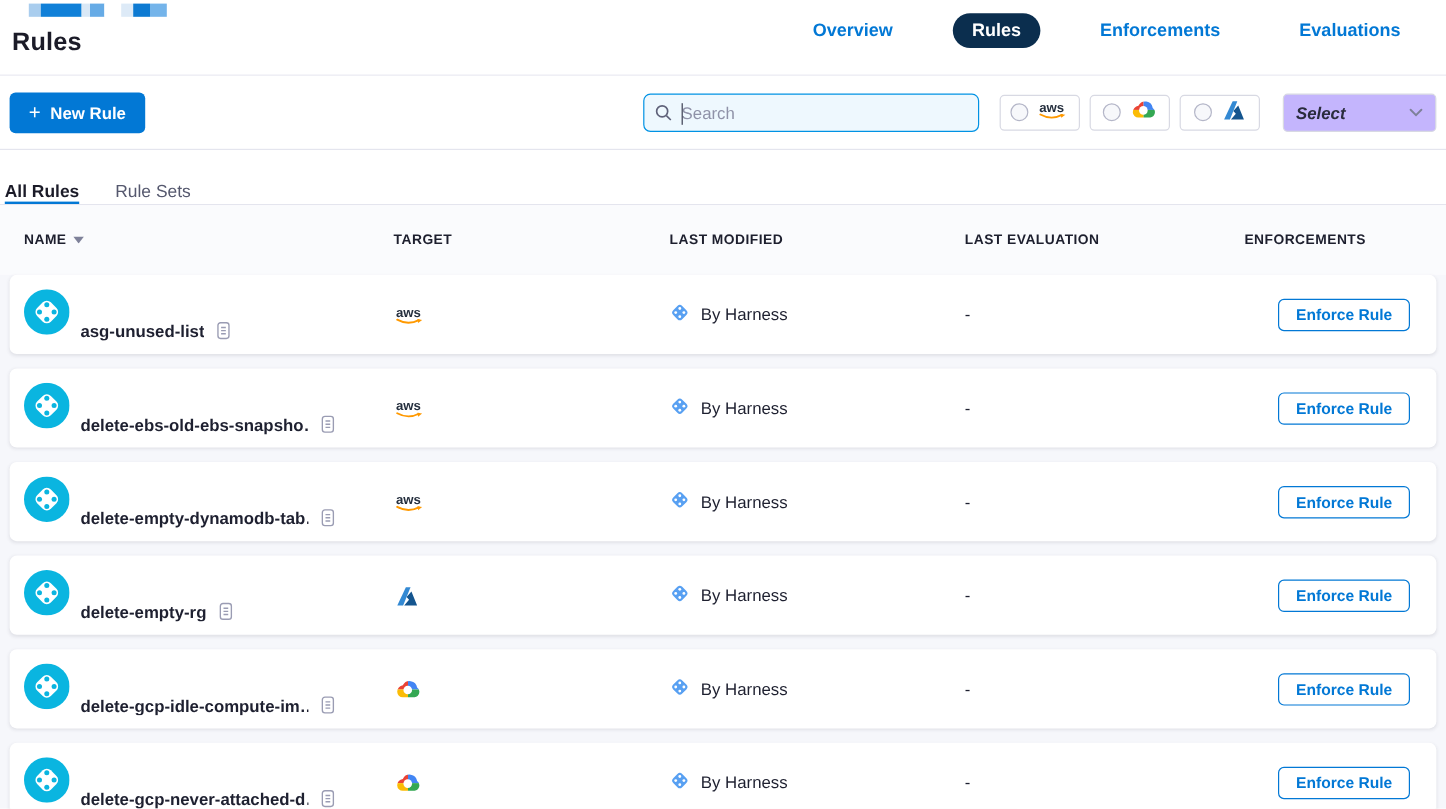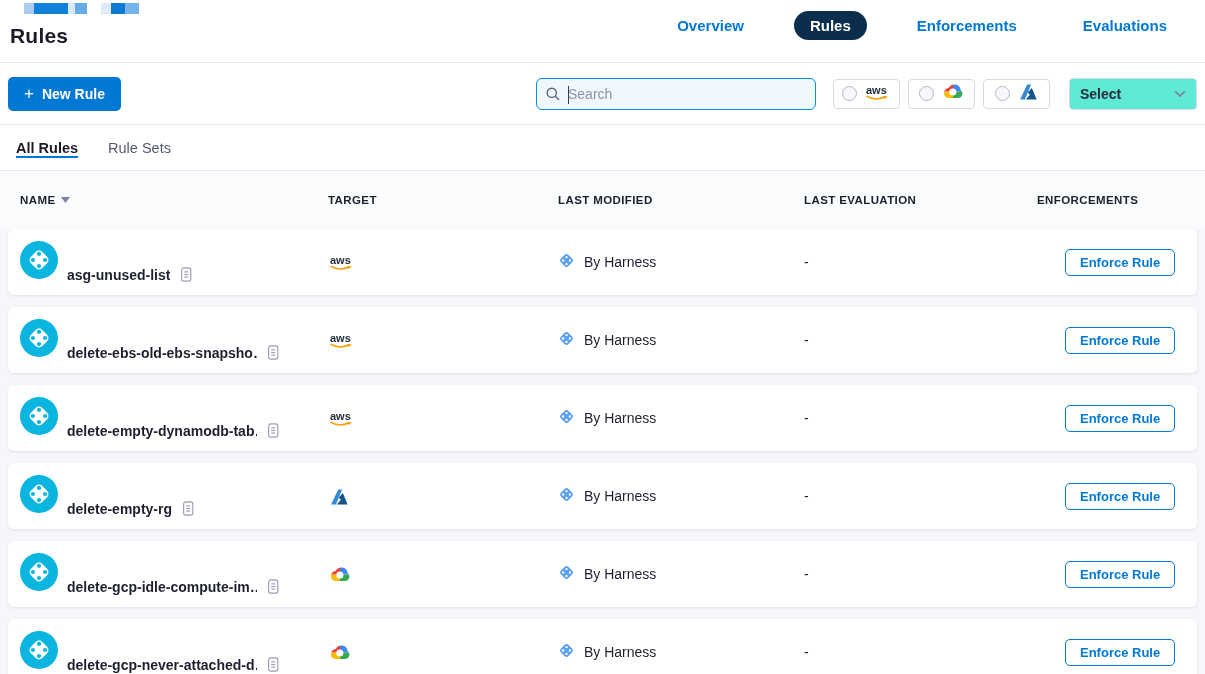--- a/index.html
+++ b/index.html
@@ -33,28 +33,28 @@
   .search-box{ position:relative; width:280px; height:32px; border:1.5px solid var(--search-border);
     border-radius:6px; background:#eef8fe; display:flex; align-items:center; padding:0 8px; margin-right:17px;}
   .search-box svg{ flex:0 0 auto; }
   .search-box input{ border:none; outline:none; background:transparent; font-family:inherit;
     font-size:14px; color:#701a75; width:100%; margin-left:7px; }
   .search-box input::placeholder{ color:#8f92a8; }
   .search-caret{ position:absolute; left:31px; top:7px; width:1px; height:18px; background:#3a3d52; }
   .provider-filter{ width:67px; height:30px; border:1px solid #d8d9e3; border-radius:4px; background:#fff;
     display:flex; align-items:center; justify-content:center; gap:7px; margin-right:8px; cursor:pointer; }
   .radio{ width:15px; height:15px; border-radius:50%; border:1.5px solid #b4b6c8; background:#f7f8fb; }
-  .select-box{ width:128px; height:32px; border:1px solid #d8d9e3; border-radius:4px; background:#5eead4;
-    display:flex; align-items:center; padding:0 10px; margin-left:11px; cursor:pointer; }
+  .select-box{ width:128px; height:32px; border:1px solid #d8d9e3; border-radius:4px; background:#c4b5fd;
+    display:flex; align-items:center; padding:0 10px; margin-left:11px; cursor:pointer;font-style:italic; }
   .select-box .select-label{ font-size:14px; font-weight:bold; color:#2a2c3d; }
   .select-box svg{ margin-left:auto; }
 
   
-  .tabbar{ height:46px; border-bottom:1px solid var(--border); display:flex; align-items:center;
-    padding-left:16px; gap:30px; background:#fff; }
+  .tabbar{ height:46px; border-bottom:1px solid var(--border); display:flex; align-items:flex-end;
+    padding-left:4px; gap:30px; background:#fff; }
   .tab{ display:flex; align-items:center; font-size:14.5px; color:#55586e; cursor:pointer;
     border-bottom:2.5px solid transparent; padding-top:2px; }
   .tab.active{ color:#1b1b28; font-weight:bold; border-bottom-color:var(--primary); }
 
   
   .table-area{ background:var(--bg); height:503px; }
   .grid{ display:grid; grid-template-columns:260px 182px 198px 185px 255px 1fr; align-items:center;gap:48px; }
   .thead{ height:58px; padding-left:20px; background:#fafbfd; }
   .th{ font-size:11.5px; font-weight:bold; letter-spacing:.4px; color:#1d1f2e; display:flex; align-items:center; gap:6px;}
   .rows{ padding:0 8px; }

